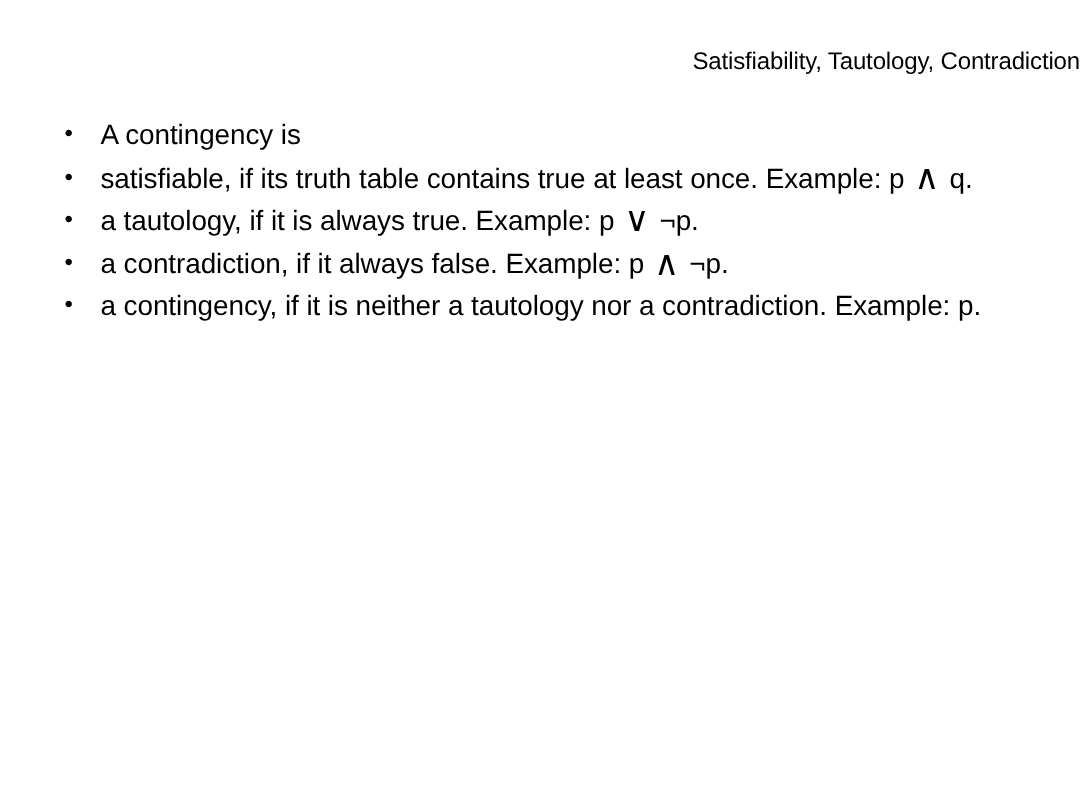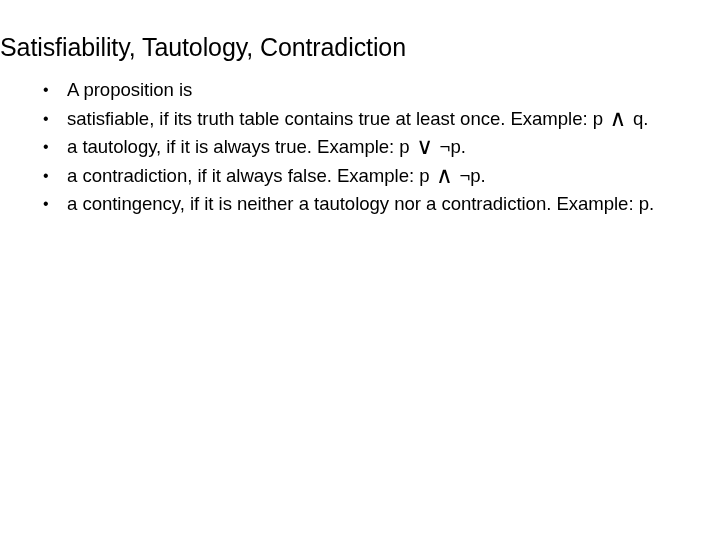--- a/index.html
+++ b/index.html
@@ -20,22 +20,22 @@
     width: 720px;
     height: 540px;
     background: #ffffff;
     box-sizing: border-box;
   }
   .slide-title {
     position: absolute;
     left: 0;
     top: 33px;
     width: 720px;
-    text-align: left;
-    font-size: 25px;
+    text-align: right;
+    font-size: 16px;
     font-weight: 400;
     line-height: 1.15;
     letter-spacing: -0.1px;
     white-space: nowrap;
   }
   .body-list {
     position: absolute;
     left: 36px;
     top: 76px;
     width: 648px;
@@ -74,21 +74,21 @@
 <body>
 
 <div class="slide">
 
   <div class="slide-title">Satisfiability, Tautology, Contradiction</div>
 
   <ul class="body-list">
 
     <li class="bullet-item">
       <span class="bullet-marker">•</span>
-      <span class="bullet-text">A proposition is</span>
+      <span class="bullet-text">A contingency is</span>
     </li>
 
     <li class="bullet-item">
       <span class="bullet-marker">•</span>
       <span class="bullet-text">satisfiable, if its truth table contains true at least once. Example: p <span class="op">∧</span> q.</span>
     </li>
 
     <li class="bullet-item">
       <span class="bullet-marker">•</span>
       <span class="bullet-text">a tautology, if it is always true. Example: p <span class="op">∨</span> ¬p.</span>

